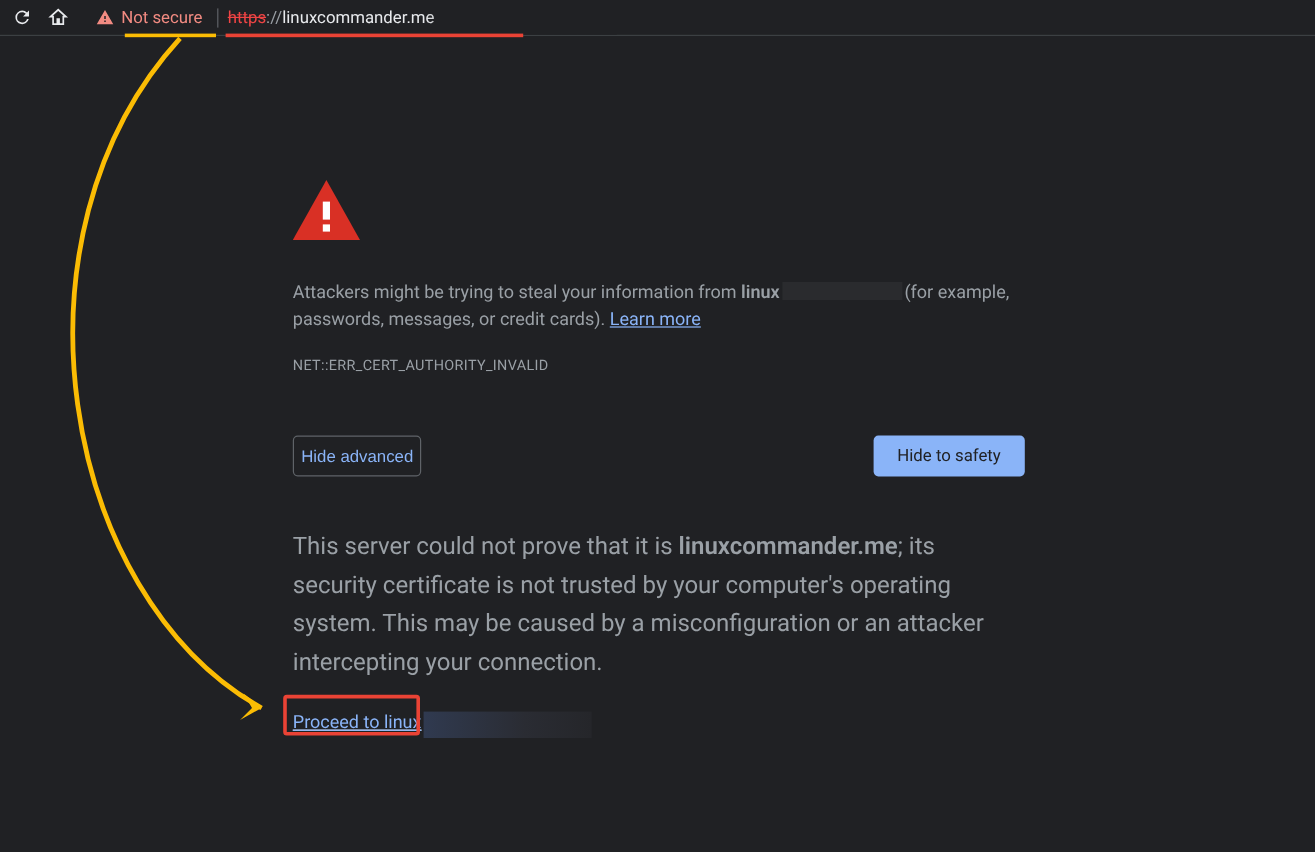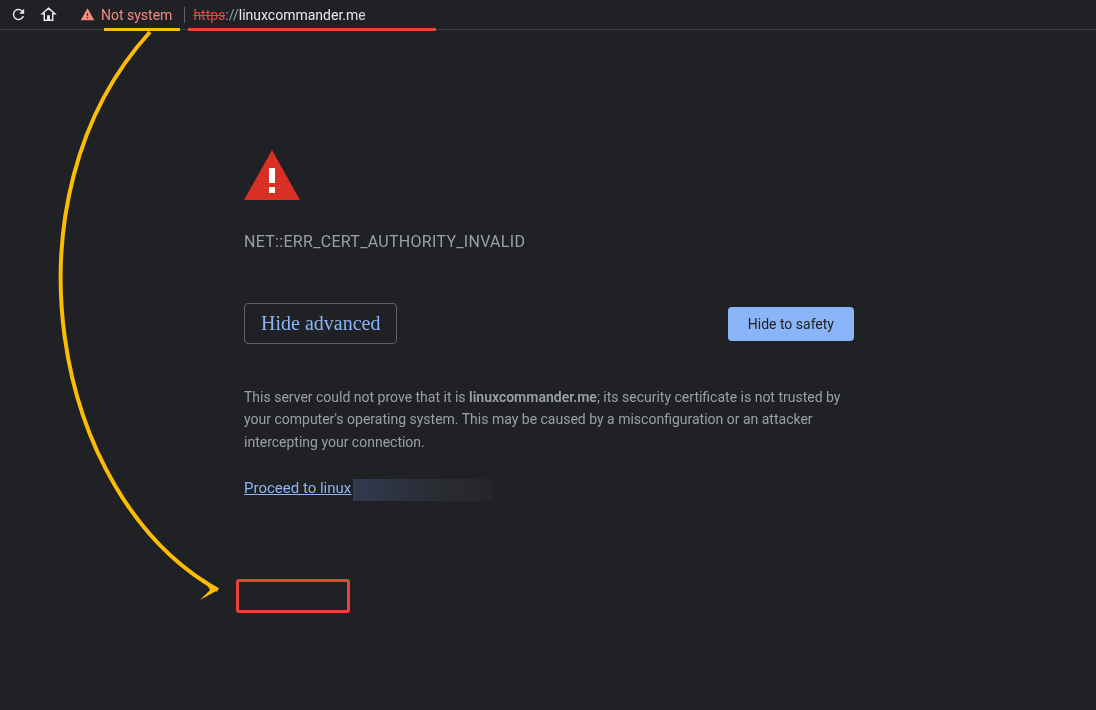--- a/index.html
+++ b/index.html
@@ -99,53 +99,53 @@
       background: #2a2b2e;
       vertical-align: -2px;
       margin: 0 2px;
     }
     .link {
       color: #8ab4f8;
       text-decoration: underline;
       cursor: pointer;
     }
     .error-code {
-      font-size: 16px;
+      font-size: 12px;
       color: #9aa0a6;
       letter-spacing: 0.3px;
       margin-bottom: 52px;
     }
     .button-row {
       display: flex;
       justify-content: space-between;
       align-items: center;
       margin-bottom: 42px;
     }
     .btn-outline {
       border: 1px solid #5f6368;
       color: #8ab4f8;
       background: transparent;
-      padding: 8px 16px;
-      font-size: 20px;
+      padding: 8px 6px;
+      font-size: 14px;
       border-radius: 4px;
       cursor: pointer;
-      font-family: Liberation Serif, serif;
+      font-family: Liberation Sans, sans-serif;
     }
     .btn-primary {
       background: #8ab4f8;
       color: #202124;
       border: none;
       padding: 9px 20px;
       font-size: 14px;
       border-radius: 4px;
       cursor: pointer;
       font-family: inherit;
     }
     .details-text {
-      font-size: 14px;
+      font-size: 20px;
       color: #9aa0a6;
       line-height: 1.6;
       margin-bottom: 26px;
     }
     .details-text b { color: #9aa0a6; font-weight: 600; }
     .proceed-area {
       display: flex;
       align-items: flex-start;
       text-decoration: underline;
     }
@@ -216,38 +216,41 @@
   <div class="toolbar-btn">
     <svg width="17" height="17" viewBox="0 0 24 24">
         <path d="M12 3l9 8h-3v9h-5v-6h-2v6H6v-9H3l9-8z" fill="none" stroke="#e8eaed" stroke-width="2"></path>
       </svg>
   </div>
   <div class="address-area">
     <div class="security-chip">
       <svg width="15" height="15" viewBox="0 0 24 24">
           <path fill="#f28b82" d="M1 21h22L12 2 1 21zm12-3h-2v-2h2v2zm0-4h-2v-4h2v4z"></path>
         </svg>
-      <span>Not system</span>
+      <span>Not secure</span>
     </div>
     <div class="vbar"></div>
     <div class="url-display">
       <span class="proto">https</span><span>://</span><span class="domain">linux</span><span class="domain">commander.me</span>
     </div>
     <div class="url-fade"></div>
   </div>
 </div>
 
 <div class="main">
   <div class="warning-icon">
     <svg width="56" height="50" viewBox="0 0 56 50">
       <path fill="#d93025" d="M28 0 L56 50 L0 50 Z"></path>
       <rect x="25" y="18" width="6" height="15" fill="#fff"></rect>
       <rect x="25" y="37" width="6" height="6" fill="#fff"></rect>
     </svg>
   </div>
+  <p class="body-text">
+    <span>Attackers might be trying to steal your information from </span><b>linux</b><span class="redact"></span><span>(for example, passwords, messages, or credit cards). </span><a class="link">Learn more</a>
+  </p>
   <div class="error-code">NET::ERR_CERT_AUTHORITY_INVALID</div>
   <div class="button-row">
     <button class="btn-outline">Hide advanced</button>
     <button class="btn-primary">Hide to safety</button>
   </div>
   <p class="details-text">
     <span>This server could not prove that it is </span><b>linuxcommander.me</b><span>; its security certificate is not trusted by your computer's operating system. This may be caused by a misconfiguration or an attacker intercepting your connection.</span>
   </p>
   <div class="proceed-area">
     <a class="proceed-link">Proceed to linux</a>

